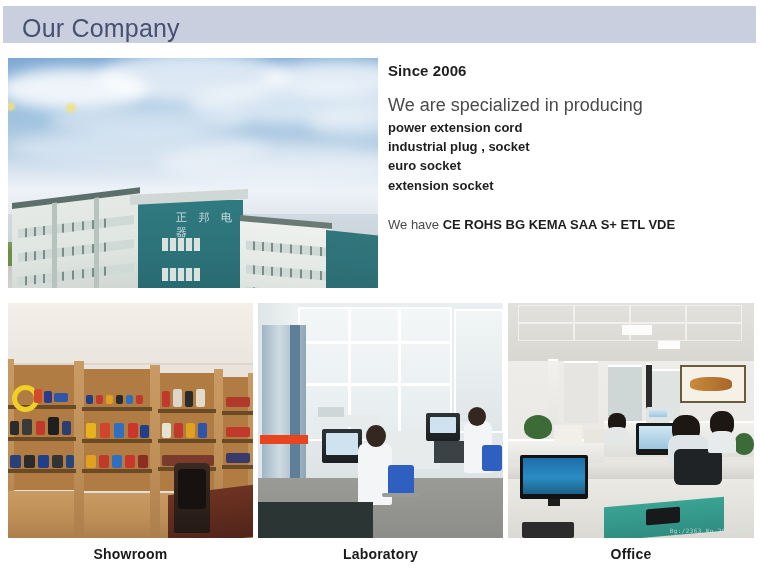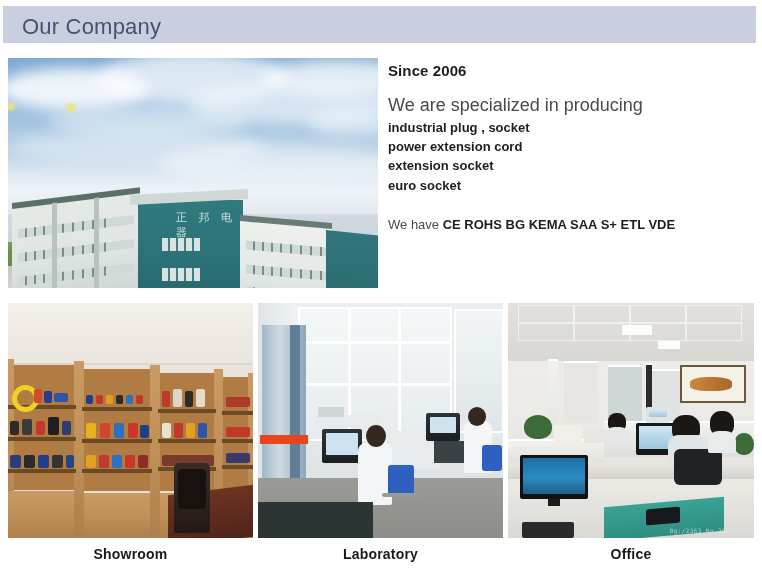--- a/index.html
+++ b/index.html
@@ -10,21 +10,21 @@
   }
   .page{position:relative;width:762px;height:576px;}
 
   
   .section-header{
     position:absolute;left:3px;top:6px;width:753px;height:37px;
     background:#c9cfdf;
   }
   .section-header .title{
     position:absolute;left:19px;top:8px;
-    font-size:22px;color:#45516f;letter-spacing:.2px;
+    font-size:25px;color:#45516f;letter-spacing:.2px;
     white-space:nowrap;
   }
 
   
   .hero-photo{
     position:absolute;left:8px;top:58px;width:370px;height:230px;
     overflow:hidden;background:#9fb8d0;
   }
   .hero-photo .sky{
     position:absolute;left:0;top:0;width:100%;height:100%;
@@ -288,24 +288,24 @@
       <div class="wrow r2"></div>
       <div class="wrow r3"></div>
     </div>
     <div class="far-right"></div>
   </div>
 
   <div class="about">
     <div class="since">Since 2006</div>
     <div class="lead">We are specialized in producing</div>
     <ul>
+      <li>power extension cord</li>
       <li>industrial plug , socket</li>
-      <li>power extension cord</li>
+      <li>euro socket</li>
       <li>extension socket</li>
-      <li>euro socket</li>
     </ul>
     <div class="certs">
       <div class="row1"><span>We have</span> <b>CE ROHS BG KEMA SAA S+  ETL VDE</b></div>
     </div>
   </div>
 
   <div class="gallery">
 
     <div class="cell c-a">
       <div class="thumb">

